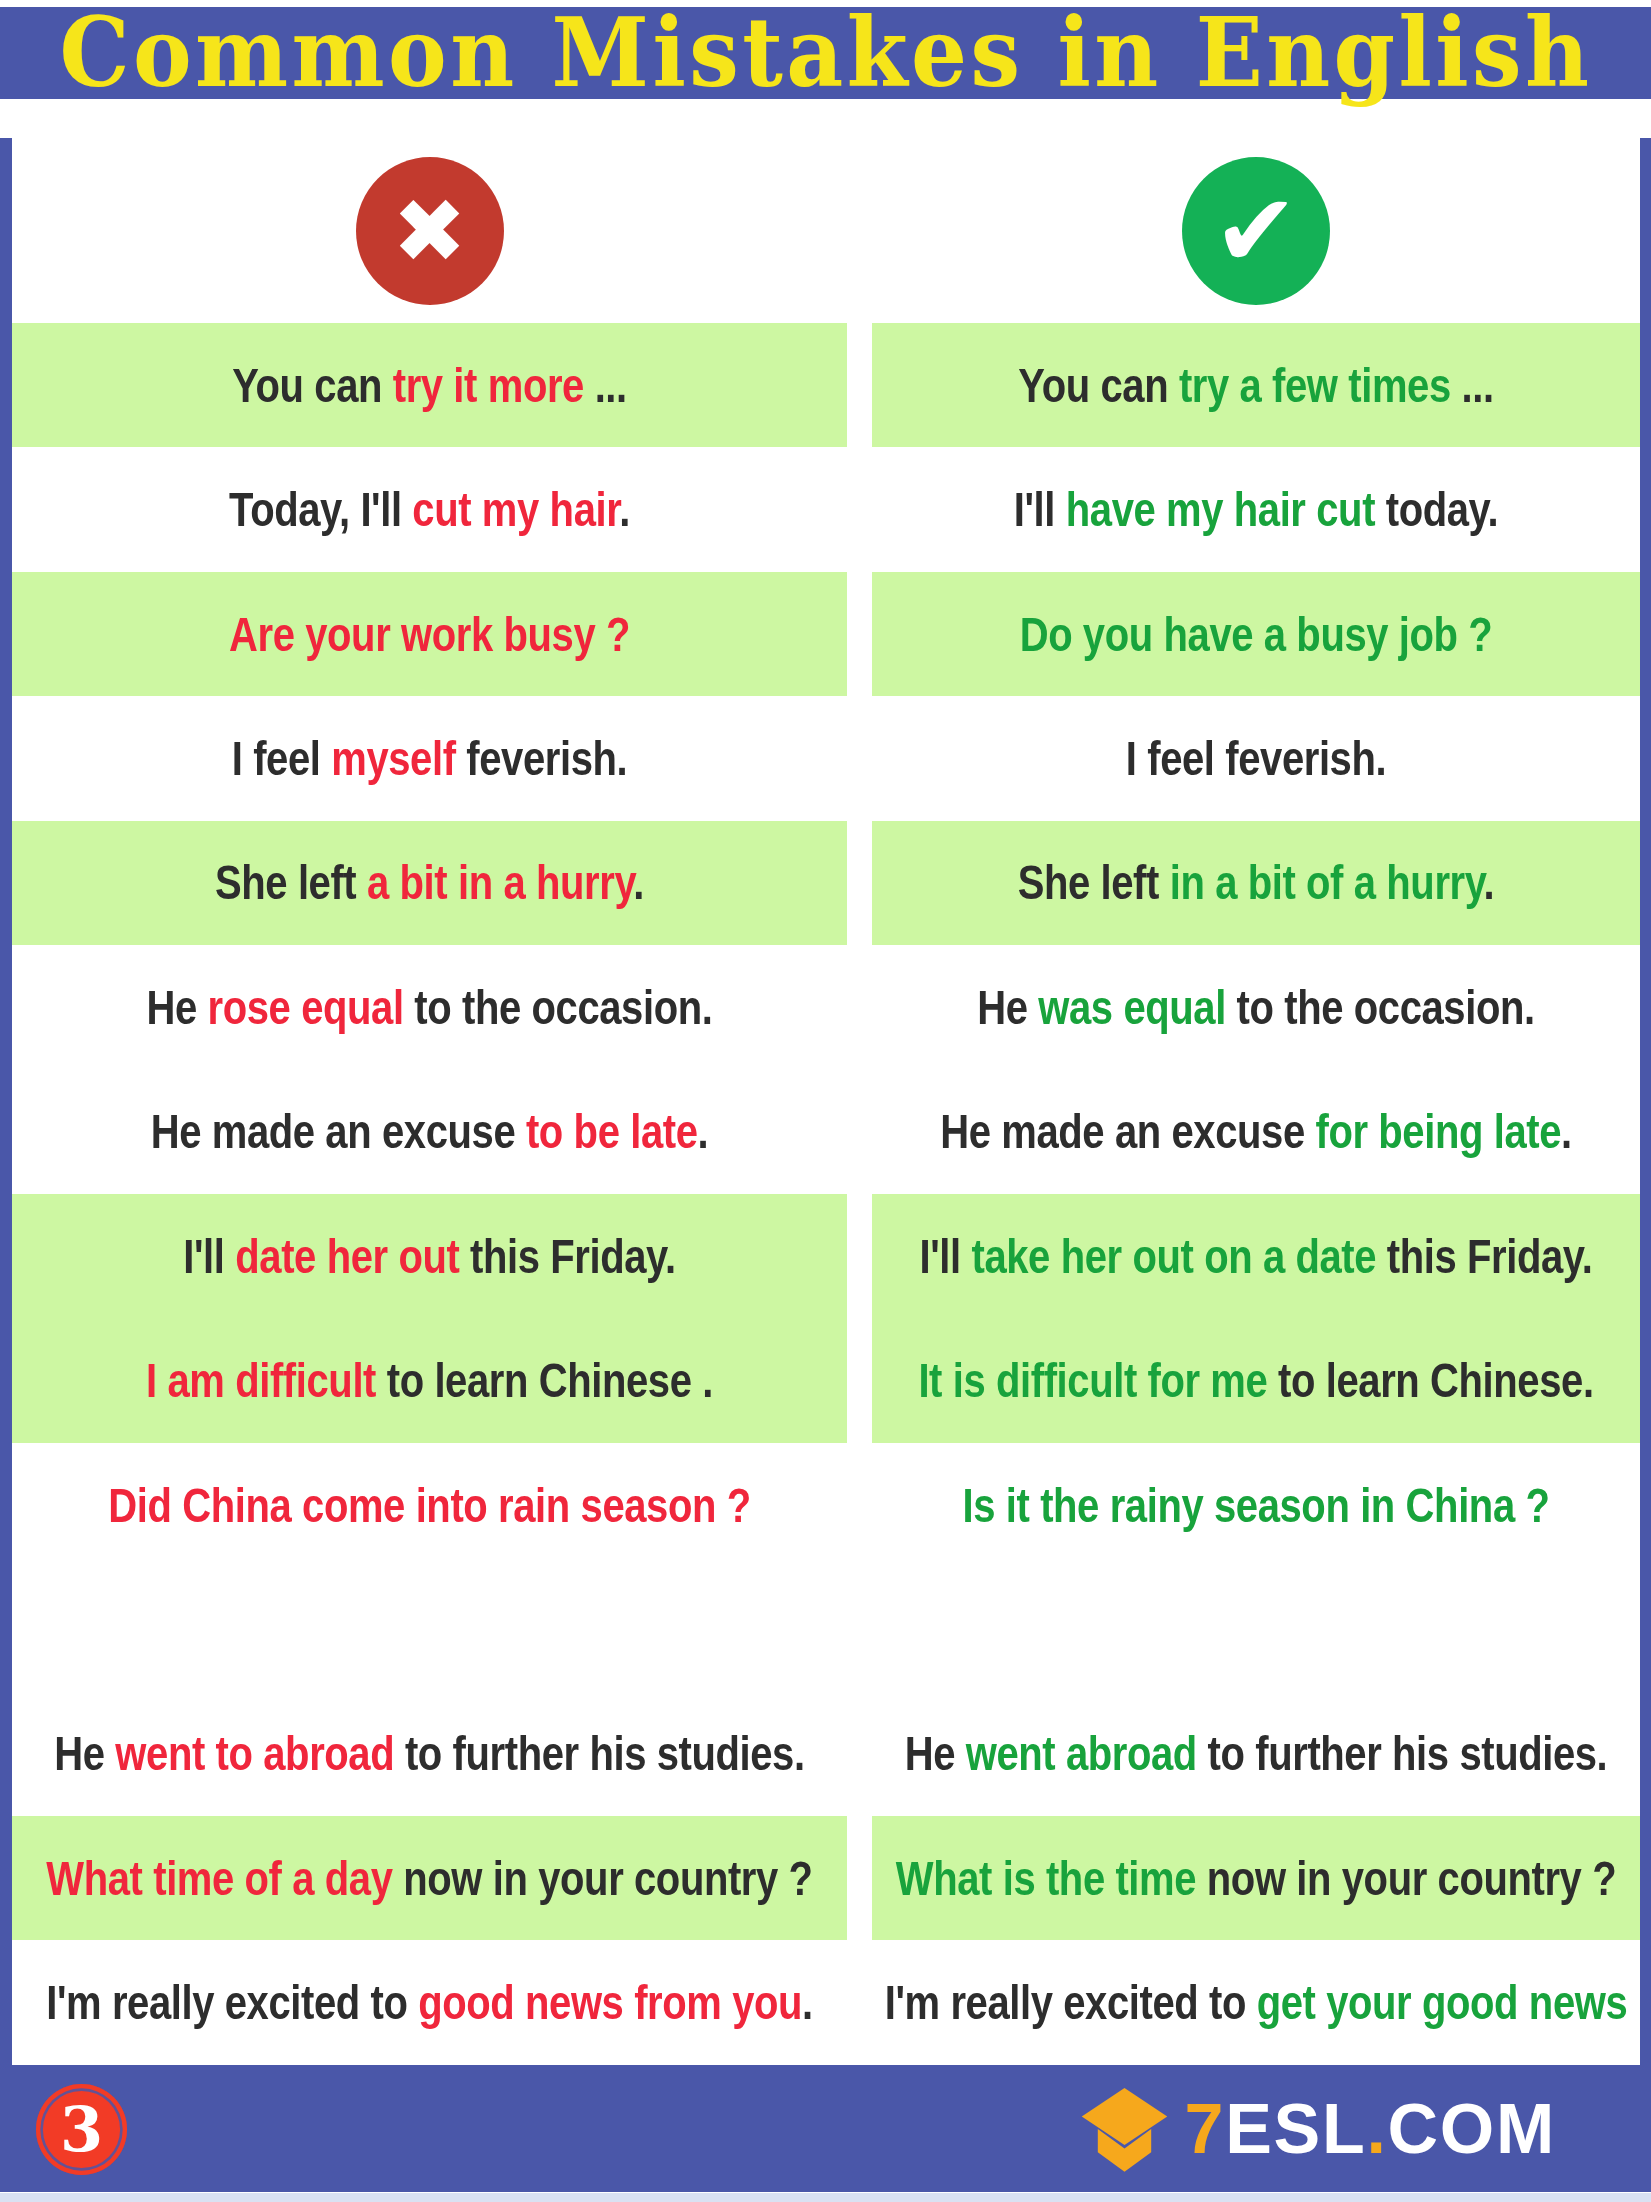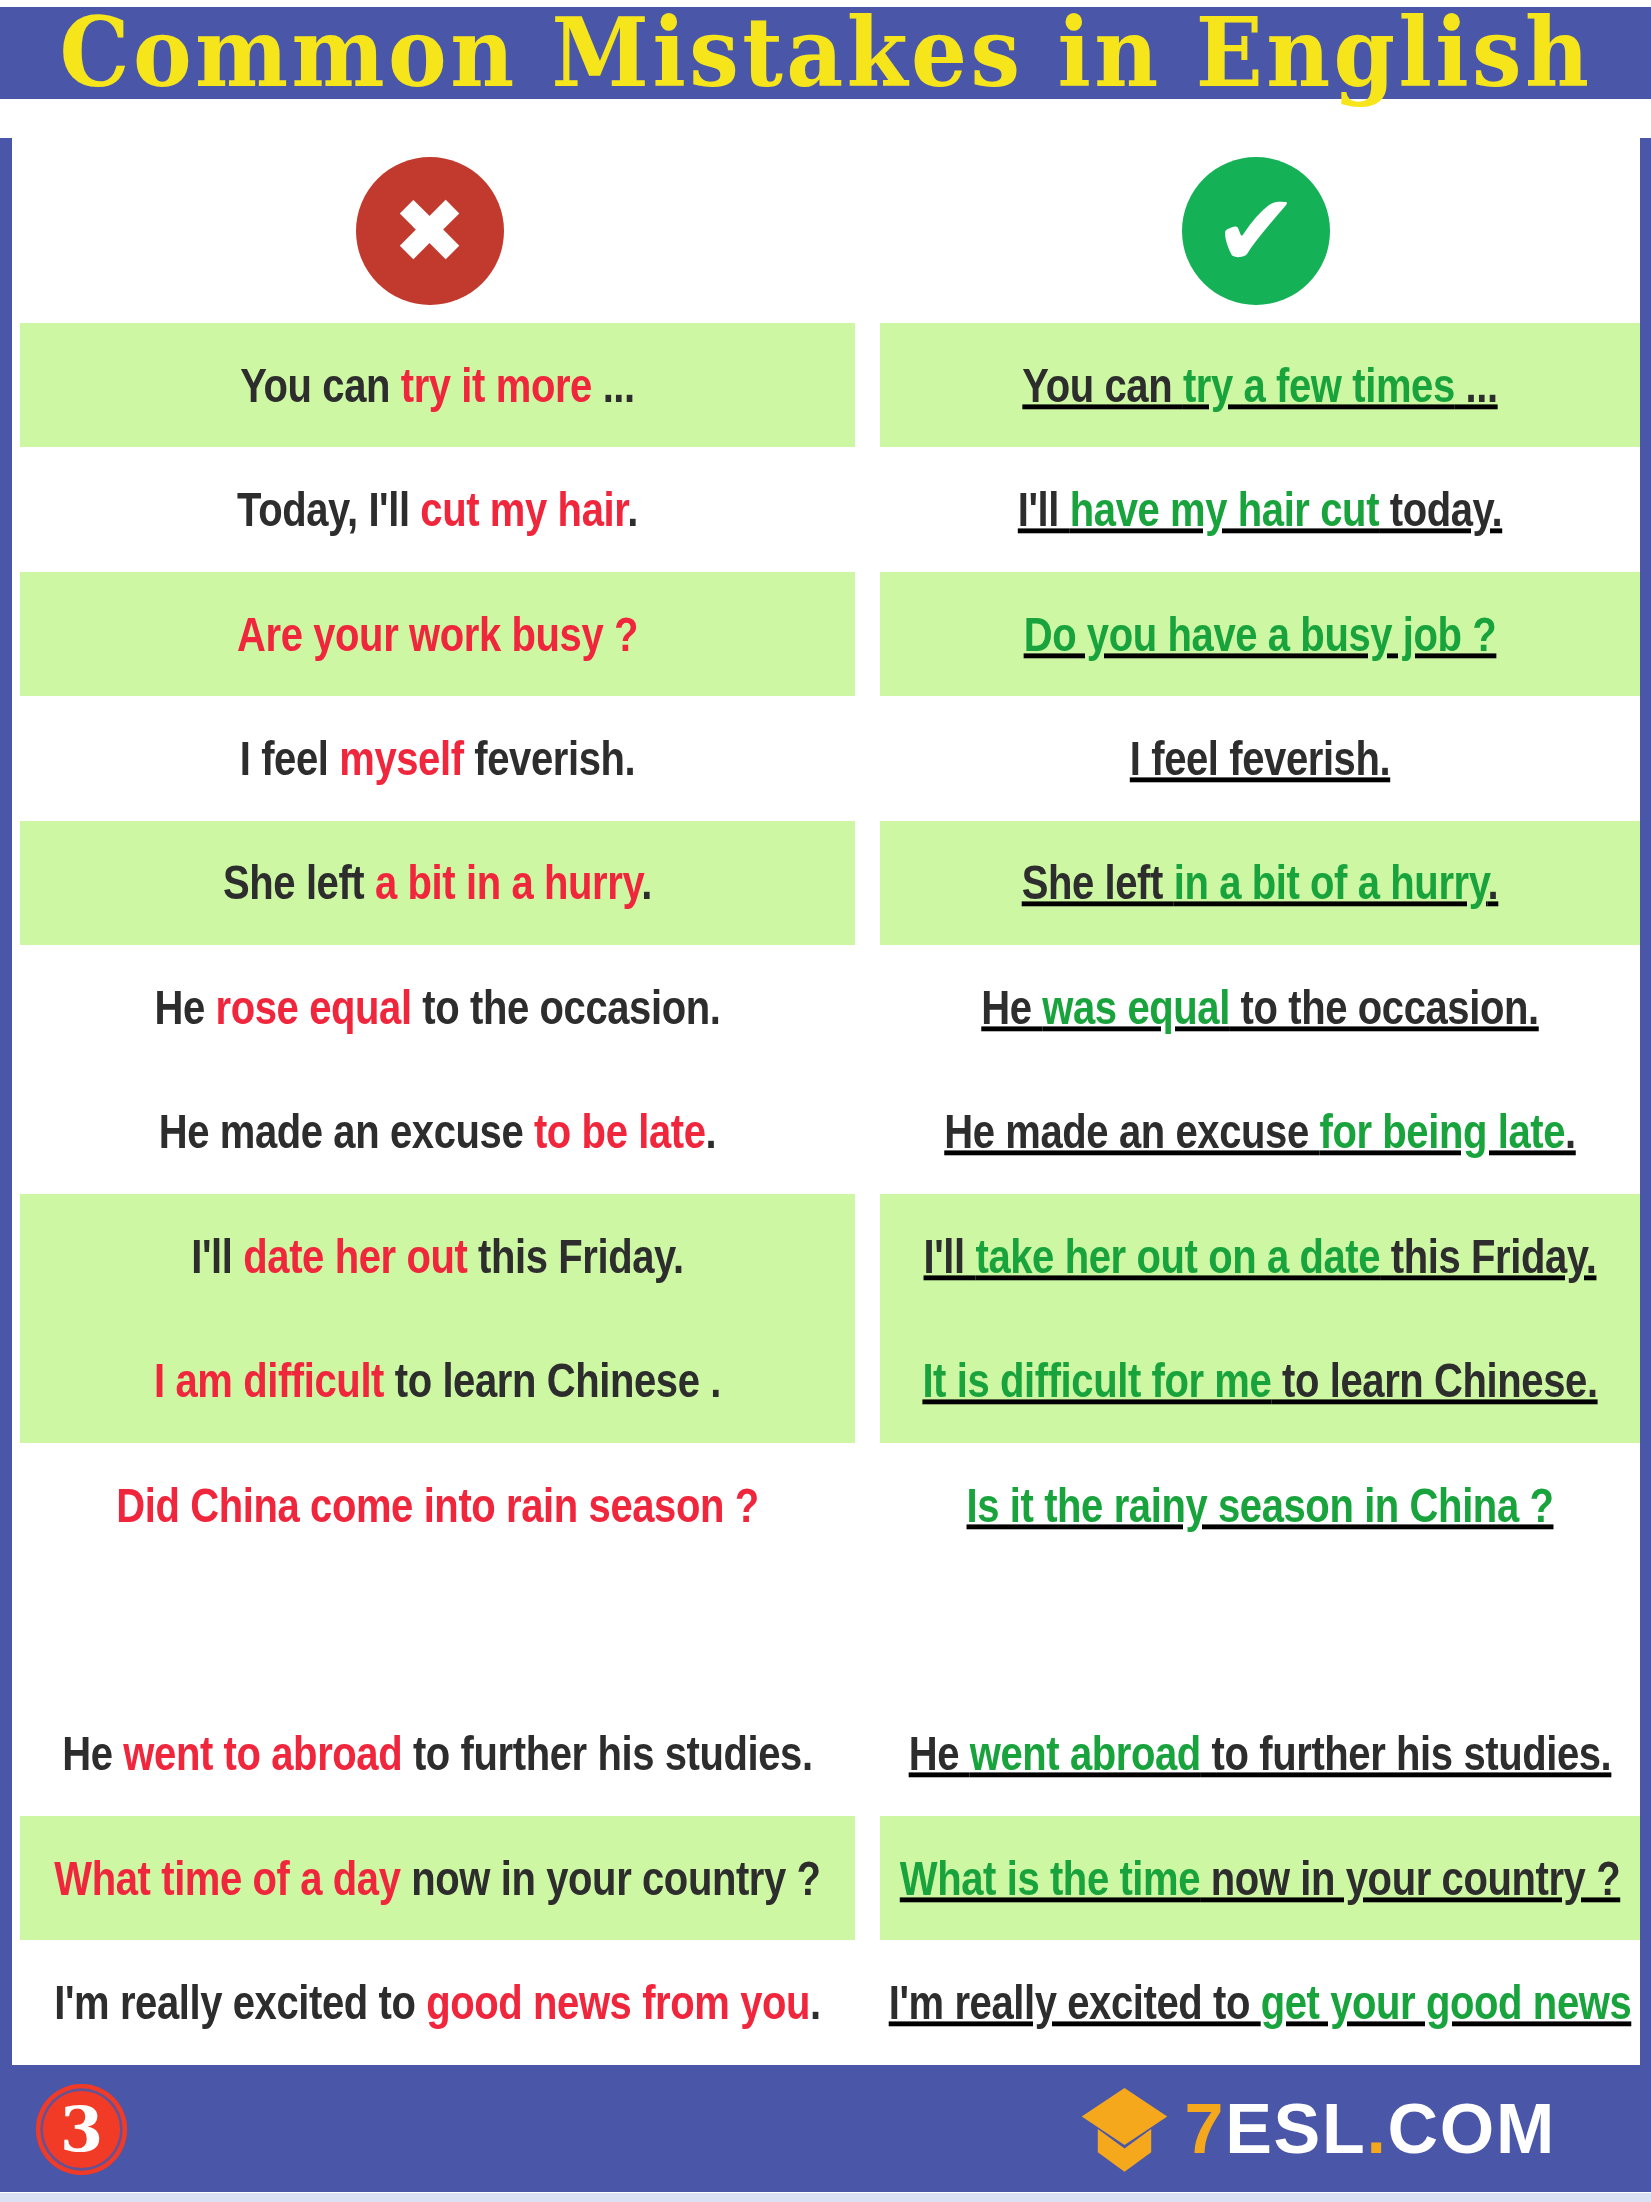--- a/index.html
+++ b/index.html
@@ -38,23 +38,23 @@
   .icon-cell.right{flex:1;}
   .mark-circle{width:148px;height:148px;border-radius:50%;display:flex;align-items:center;justify-content:center;
                color:#fff;font-family:"DejaVu Sans",sans-serif;font-weight:700;}
   .mark-circle.wrong{background:var(--cross-red);font-size:89px;}
   .mark-circle.correct{background:var(--check-green);font-size:102px;}
 
   
   .table{position:absolute;top:323px;left:12px;width:1628px;height:1742px;display:flex;flex-direction:column;}
   .row{flex:1;display:flex;}
   .cell{display:flex;align-items:center;justify-content:center;text-align:center;}
-  .cell.left{width:835px;margin-left:8px;}
+  .cell.left{width:835px;}
   .gutter{width:25px;background:#fff;}
-  .cell.right{flex:1;text-decoration:underline;}
+  .cell.right{flex:1;}
   .row.green .cell{background:var(--row-green);}
   .sentence{font-weight:700;font-size:40px;white-space:nowrap;letter-spacing:-0.4px;
             transform:scaleY(1.22);transform-origin:center;color:var(--dark-text);}
   .c-dark{color:var(--dark-text);}
   .c-red{color:var(--red-text);}
   .c-green{color:var(--green-text);}
 
   
   .footer{position:absolute;top:2065px;left:0;width:1652px;height:127px;background:var(--header-blue);}
   .page-badge{position:absolute;left:36px;top:19px;width:91px;height:91px;border-radius:50%;

